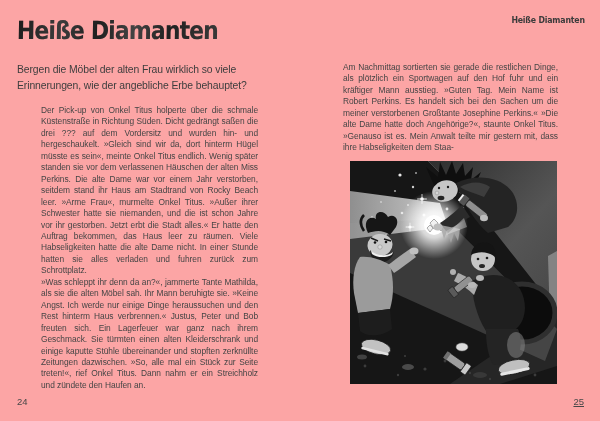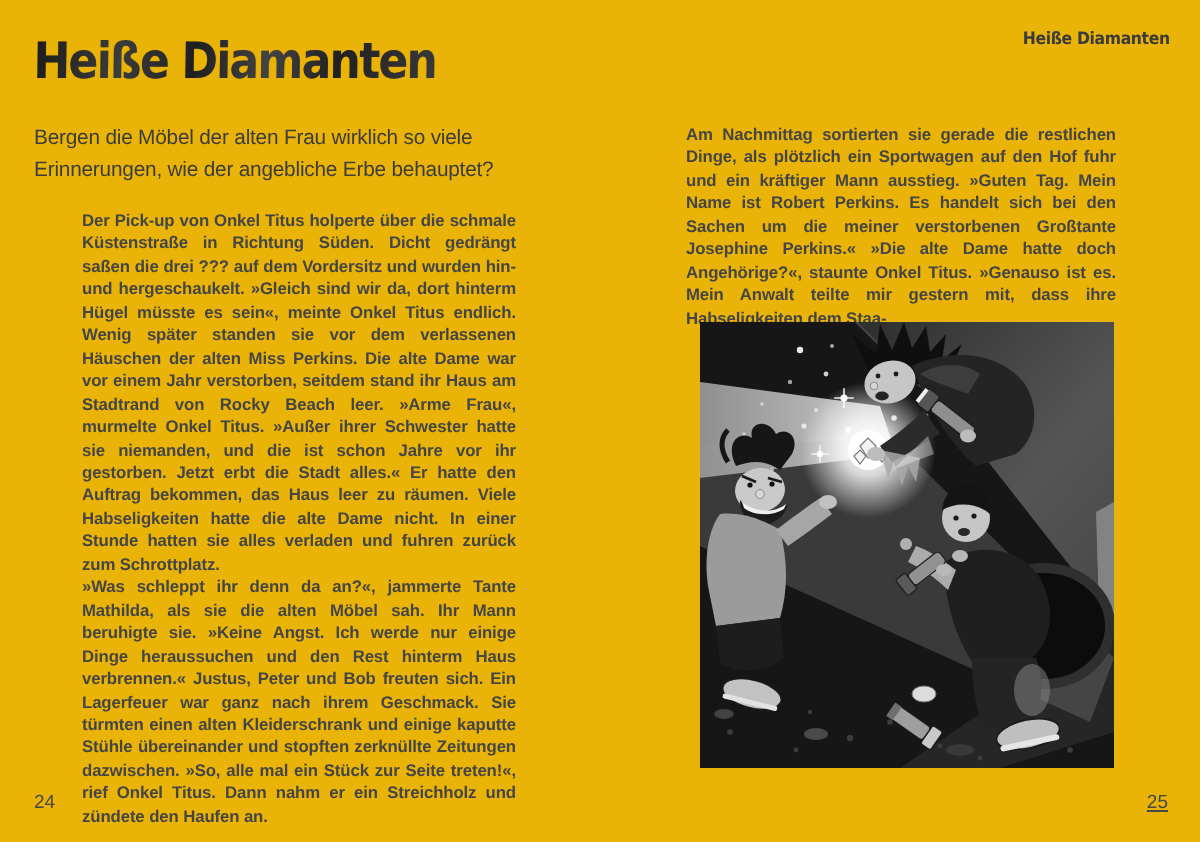--- a/index.html
+++ b/index.html
@@ -1,17 +1,17 @@
 <!DOCTYPE html>
 <html lang="de"><head>
 <meta charset="utf-8">
 <style>
   html,body{margin:0;padding:0;background:#e9e9e9;}
   .spread{
-    position:relative;width:600px;height:421px;background:#eab308;
+    position:relative;width:600px;height:421px;background:#fca5a5;
     font-family:"Liberation Sans",sans-serif;color:#424242;overflow:hidden;
   }
   .page{position:absolute;top:0;height:421px;}
   .page-left{left:0;width:300px;}
   .page-right{left:300px;width:300px;}
 
   .chapter-title{
     position:absolute;left:17px;top:16px;margin:0;
     font-family:"DejaVu Sans",sans-serif;
     font-size:25px;font-weight:800;letter-spacing:-1px;white-space:nowrap;
@@ -27,21 +27,21 @@
     transform:scaleX(0.92);transform-origin:right top;white-space:nowrap;
   }
   .intro{
     position:absolute;left:17px;top:62px;width:275px;margin:0;
     font-size:10.4px;line-height:15.5px;font-weight:400;color:#3d3d3d;
     white-space:pre-line;letter-spacing:-0.1px;
   }
   .body-text{
     position:absolute;margin:0;
     font-size:8.4px;line-height:11.45px;letter-spacing:-0.05px;
-    text-align:justify;color:#454545;font-weight:bold;
+    text-align:justify;color:#454545;
   }
   .body-text p{margin:0;}
   .body-left{left:41px;top:105px;width:217px;}
   .body-right{left:43px;top:62px;width:215px;}
   .page-number{
     position:absolute;bottom:14px;font-size:9.5px;color:#474747;margin:0;
   }
   .pn-left{left:17px;}
   .pn-right{right:16px;text-decoration:underline;}
   .illustration{

